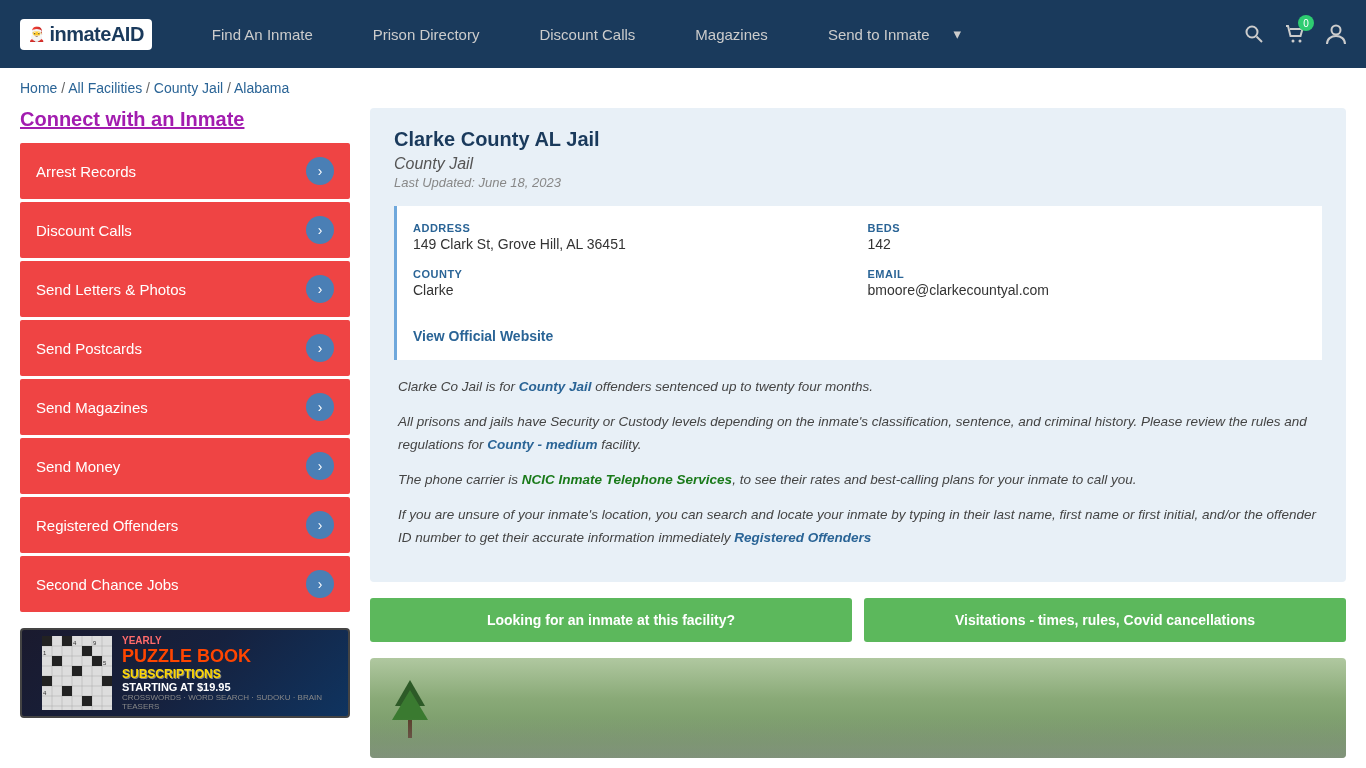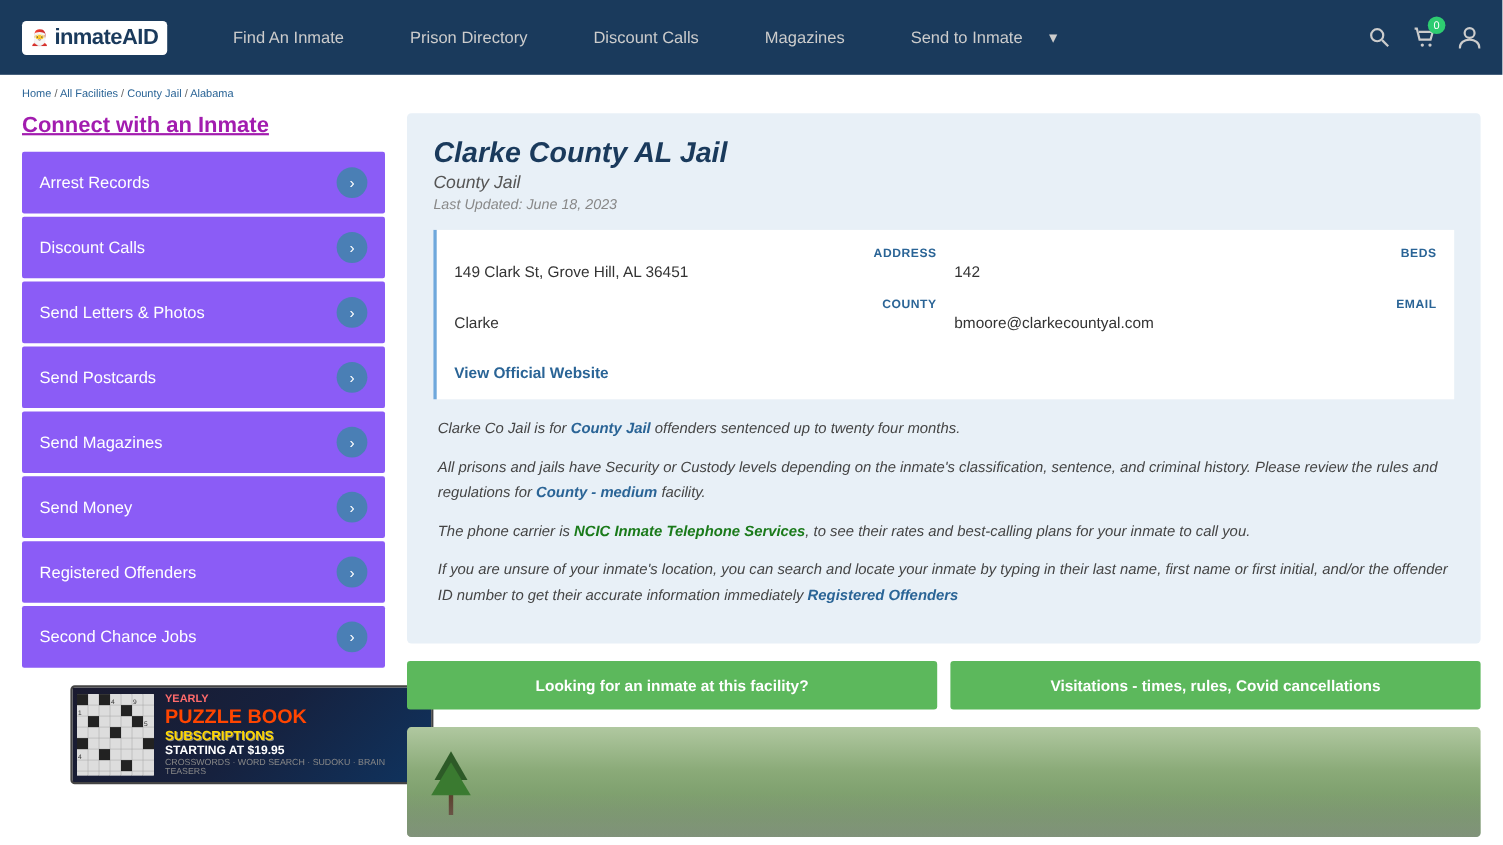--- a/index.html
+++ b/index.html
@@ -86,21 +86,21 @@
       height: 16px;
       font-size: 10px;
       display: flex;
       align-items: center;
       justify-content: center;
     }
 
     
     .breadcrumb {
       padding: 12px 20px;
-      font-size: 10px;
+      font-size: 14px;
     }
     .breadcrumb a { color: #2a6496; text-decoration: none; }
     .breadcrumb span { color: #666; }
 
     
     .main-content {
       display: flex;
       padding: 0 20px 20px;
       gap: 20px;
     }
@@ -116,21 +116,21 @@
       text-decoration: underline;
       margin-bottom: 12px;
       color: #a21caf;
     }
     .sidebar-menu {
       display: flex;
       flex-direction: column;
       gap: 3px;
     }
     .sidebar-item {
-      background: #8b5cf6;
+      background: #ef4444;
       color: white;
       padding: 14px 16px;
       display: flex;
       align-items: center;
       justify-content: space-between;
       cursor: pointer;
       border-radius: 2px;
       font-size: 15px;
     }
     .sidebar-arrow {
@@ -145,24 +145,23 @@
     }
     .sidebar-ad {
       margin-top: 16px;
       width: 330px;
       height: 90px;
       background: linear-gradient(135deg, #1a1a2e 0%, #16213e 50%, #0f3460 100%);
       border-radius: 4px;
       overflow: hidden;
       display: flex;
       align-items: center;
-      padding: 4px;
+      padding: 20px;
       gap: 10px;
       border: 2px solid #444;
-      margin-left: 44px;
     }
     .ad-puzzle {
       width: 70px;
       height: 74px;
       background: repeating-linear-gradient(
         0deg,
         transparent,
         transparent 9px,
         #555 9px,
         #555 10px
@@ -183,25 +182,24 @@
     .content-area {
       flex: 1;
     }
     .facility-card {
       background: #e8f0f7;
       border-radius: 4px;
       padding: 20px 24px;
       margin-bottom: 16px;
     }
     .facility-name {
-      font-size: 26px;
+      font-size: 20px;
       font-weight: bold;
       color: #1a3a5c;
       margin-bottom: 4px;
-      font-style: italic;
     }
     .facility-type {
       font-size: 16px;
       color: #555;
       font-style: italic;
       margin-bottom: 2px;
     }
     .facility-updated {
       font-size: 13px;
       color: #888;
@@ -217,21 +215,20 @@
       border-left: 3px solid #6fa8dc;
       margin-bottom: 16px;
     }
     .detail-label {
       font-size: 11px;
       font-weight: bold;
       color: #2a6496;
       text-transform: uppercase;
       letter-spacing: 0.5px;
       margin-bottom: 2px;
-      text-align: right;
     }
     .detail-value {
       font-size: 14px;
       color: #333;
     }
     .detail-link {
       color: #2a6496;
       text-decoration: none;
       font-weight: bold;
     }

